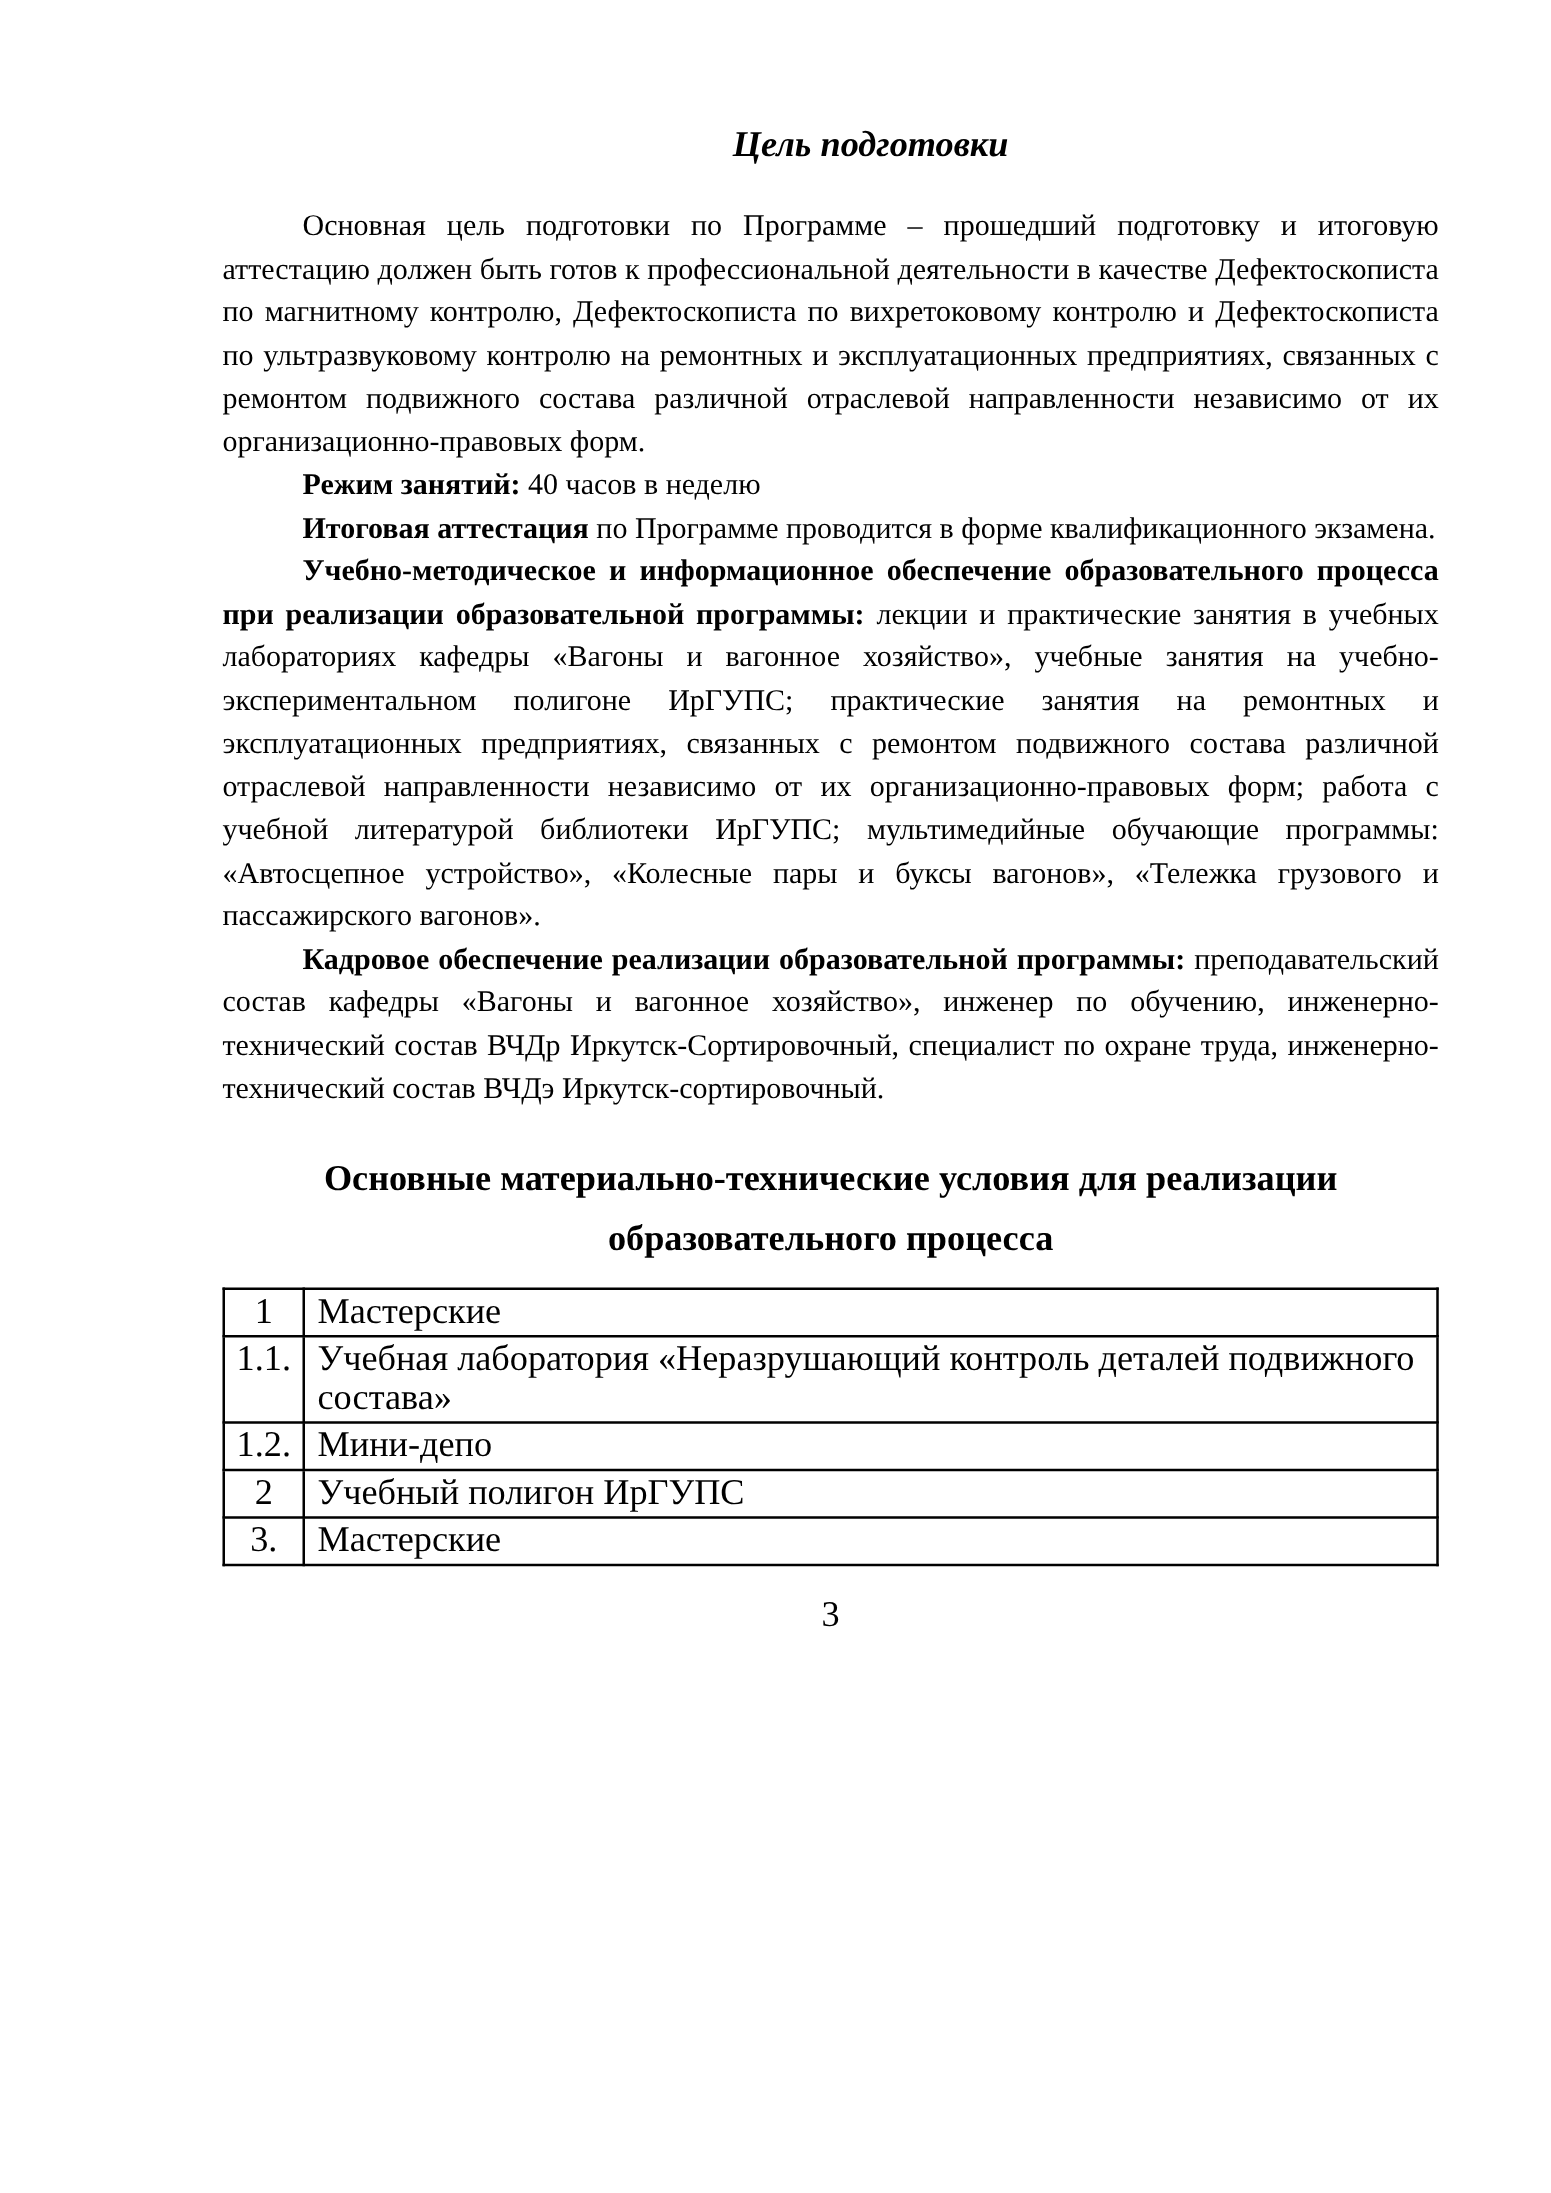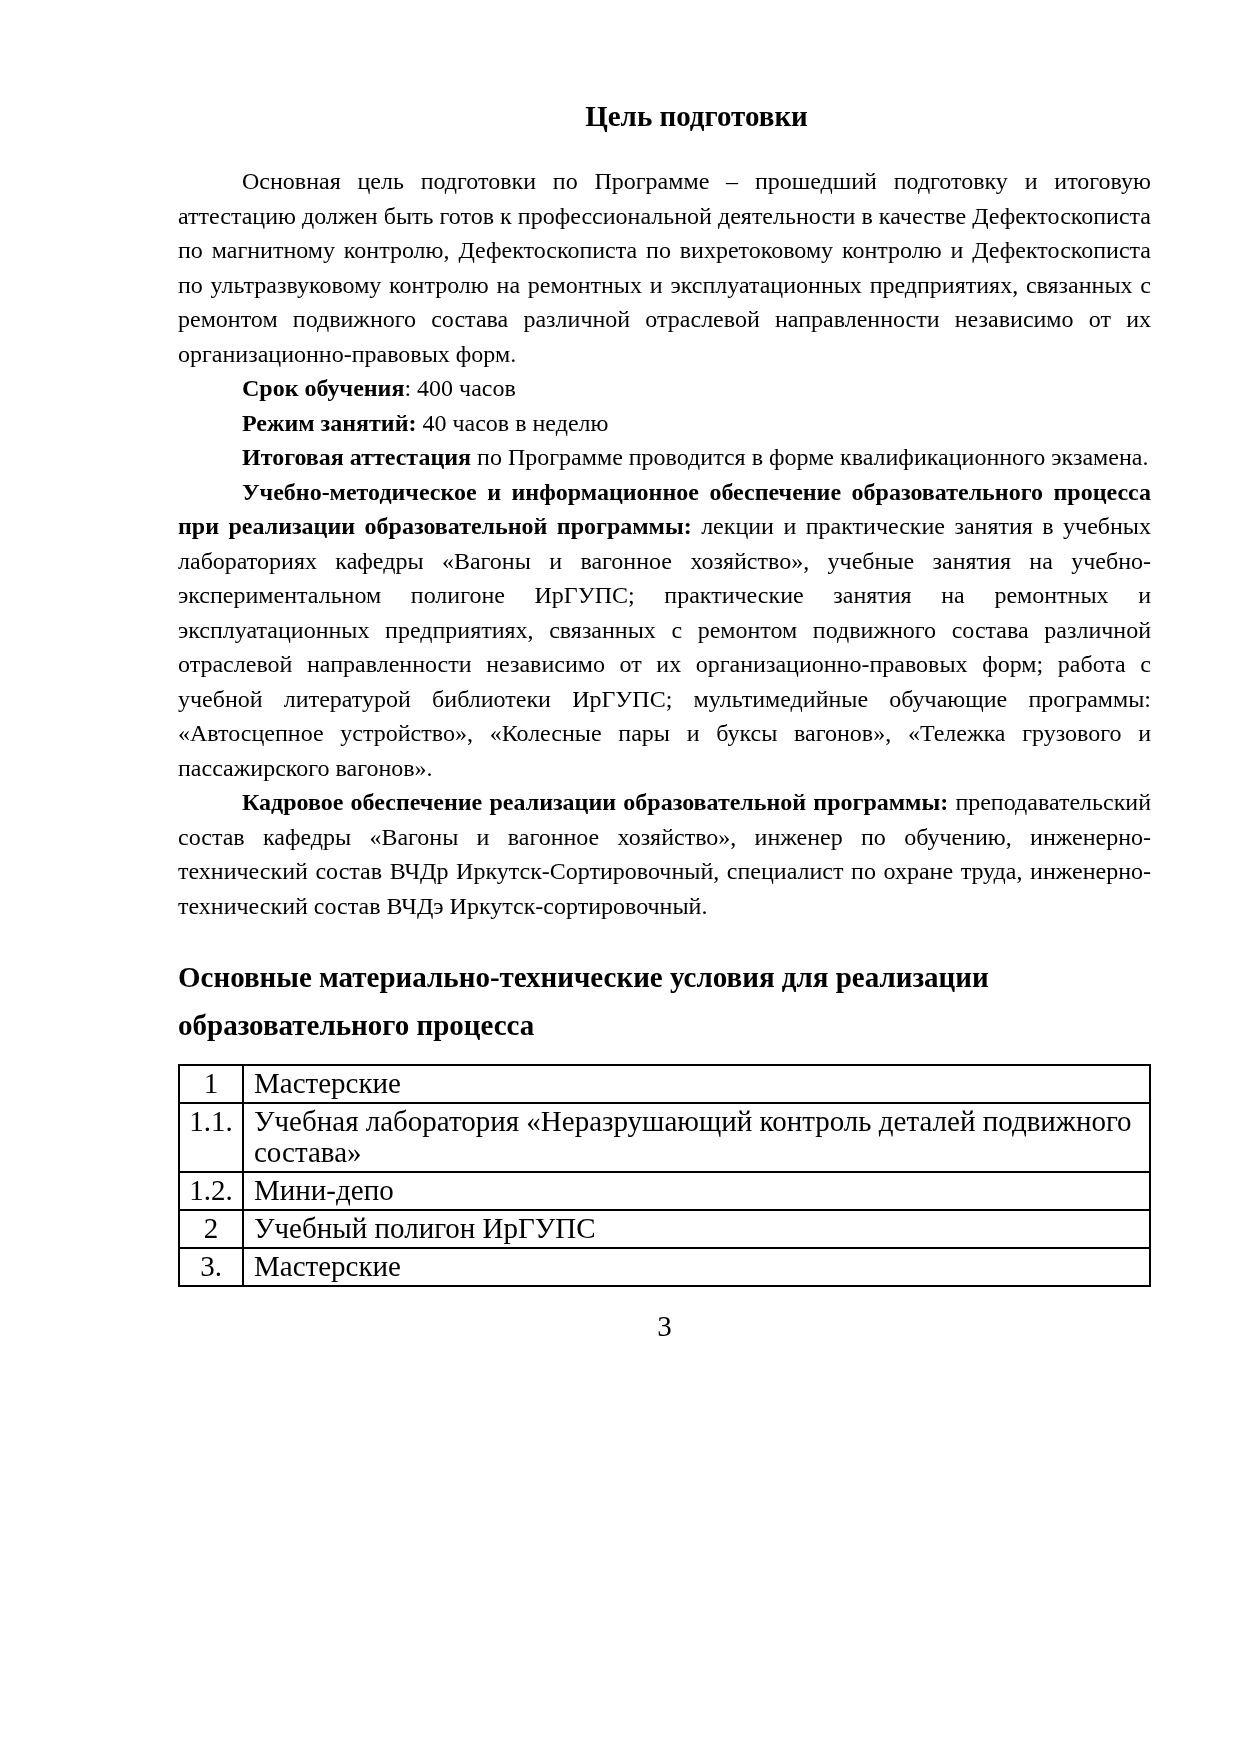--- a/index.html
+++ b/index.html
@@ -22,32 +22,34 @@
     top: 0;
     width: 973px;
   }
   .doc-title {
     font-size: 29px;
     font-weight: bold;
     line-height: 36px;
     text-align: center;
     text-indent: 64px;
     margin: 98px 0 30px 0;
+    font-style: italic;
   }
   .para {
     font-size: 24px;
     line-height: 34.5px;
     text-align: justify;
     text-indent: 64px;
     margin: 0;
   }
   .para b { font-weight: bold; }
   .section-heading {
     font-size: 29px;
     font-weight: bold;
+    text-align: center;
     line-height: 48px;
     margin: 30px 0 15px 0;
   }
   table.facilities {
     width: 100%;
     border-collapse: collapse;
     font-size: 29px;
     table-layout: fixed;
   }
   table.facilities td {
@@ -72,21 +74,20 @@
 </head>
 <body>
 
 <div class="page">
   <div class="content">
 
     <div class="doc-title">Цель подготовки</div>
 
     <p class="para"><b></b><span>Основная цель подготовки по Программе – прошедший подготовку и итоговую аттестацию должен быть готов к профессиональной деятельности в качестве Дефектоскописта по магнитному контролю, Дефектоскописта по вихретоковому контролю и Дефектоскописта по ультразвуковому контролю на ремонтных и эксплуатационных предприятиях, связанных с ремонтом подвижного состава различной отраслевой направленности независимо от их организационно-правовых форм.</span></p>
 
-    <p class="para"><b>Срок обучения</b><span>: 400 часов</span></p>
 
 
     <p class="para"><b>Режим занятий:</b><span> 40 часов в неделю</span></p>
 
     <p class="para"><b>Итоговая аттестация</b><span> по Программе проводится в форме квалификационного экзамена.</span></p>
 
 
     <p class="para"><b>Учебно-методическое и информационное обеспечение образовательного процесса при реализации образовательной программы:</b><span> лекции и практические занятия в учебных лабораториях кафедры «Вагоны и вагонное хозяйство», учебные занятия на учебно-экспериментальном полигоне ИрГУПС; практические занятия на ремонтных и эксплуатационных предприятиях, связанных с ремонтом подвижного состава различной отраслевой направленности независимо от их организационно-правовых форм; работа с учебной литературой библиотеки ИрГУПС; мультимедийные обучающие программы: «Автосцепное устройство», «Колесные пары и буксы вагонов», «Тележка грузового и пассажирского вагонов».</span></p>
 
     <p class="para"><b>Кадровое обеспечение реализации образовательной программы:</b><span> преподавательский состав кафедры «Вагоны и вагонное хозяйство», инженер по обучению, инженерно-технический состав ВЧДр Иркутск-Сортировочный, специалист по охране труда, инженерно-технический состав ВЧДэ Иркутск-сортировочный.</span></p>

